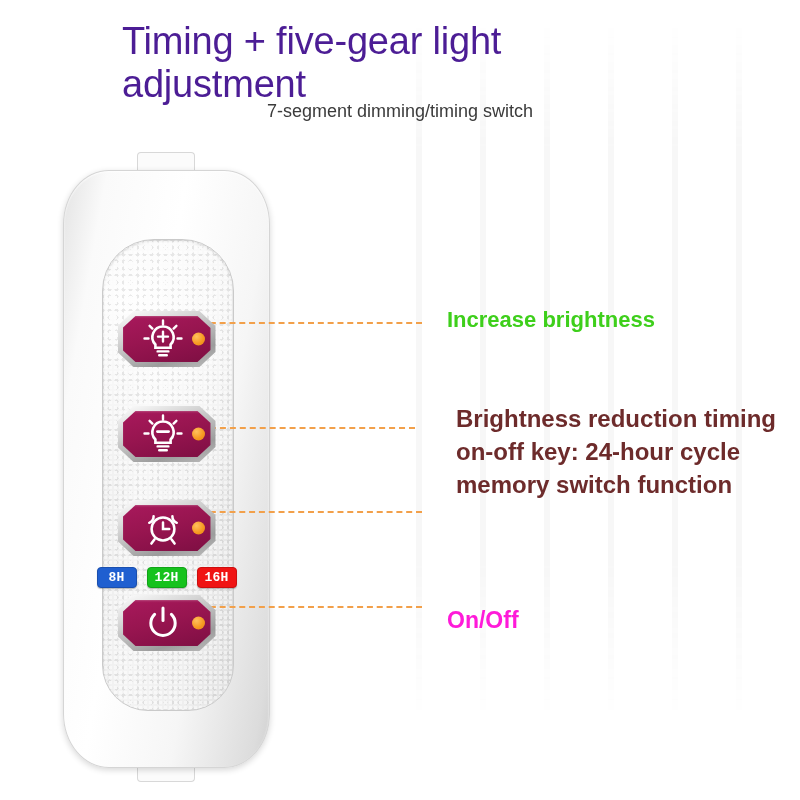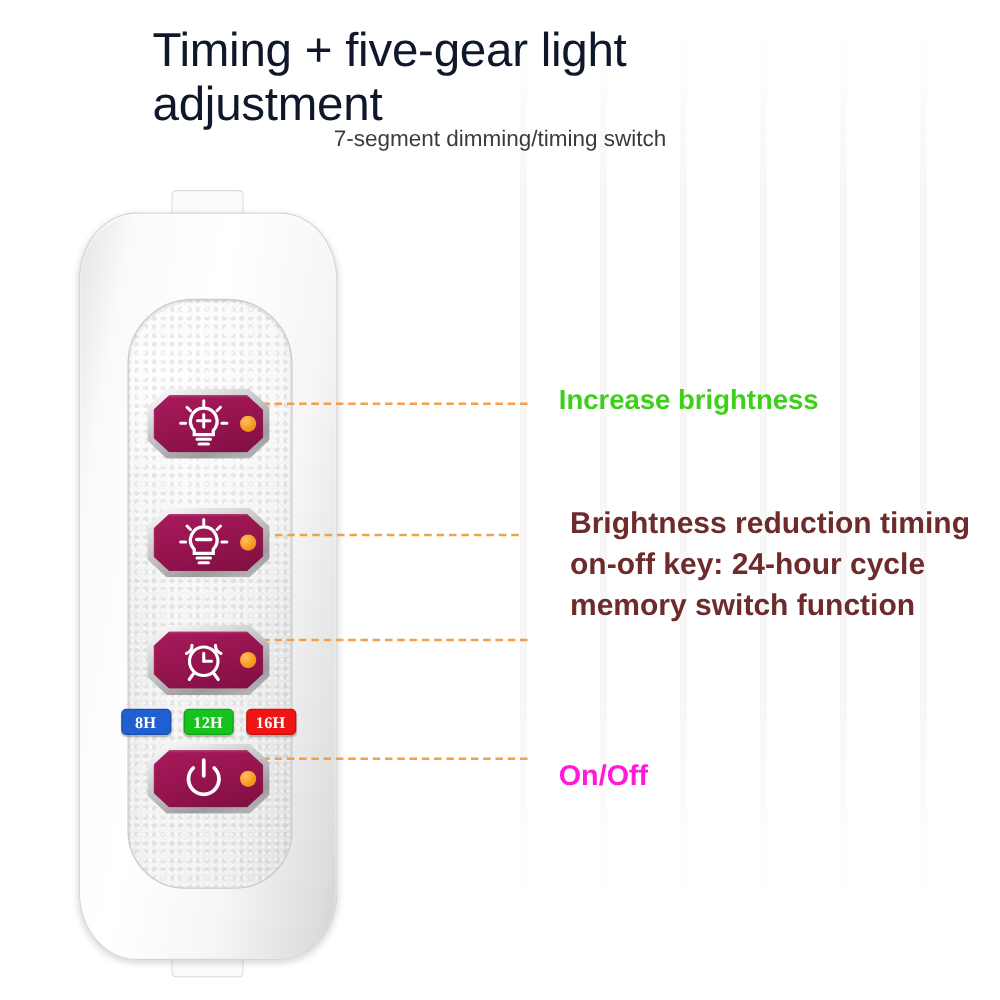--- a/index.html
+++ b/index.html
@@ -21,21 +21,21 @@
         rgba(120,120,120,0) 0px, rgba(120,120,120,0) 26px,
         rgba(120,120,120,1) 26px, rgba(120,120,120,1) 32px,
         rgba(120,120,120,0) 32px, rgba(120,120,120,0) 64px);
     -webkit-mask-image:linear-gradient(180deg,transparent 0%,#000 18%,#000 78%,transparent 100%);
             mask-image:linear-gradient(180deg,transparent 0%,#000 18%,#000 78%,transparent 100%);
   }
 
   
   .title{
     position:absolute;left:122px;top:20px;width:470px;
-    font-size:38px;line-height:43px;color:#0f172a;font-weight:400;
+    font-size:38px;line-height:43px;color:#4c1d95;font-weight:400;
     letter-spacing:-.2px;
   }
   .subtitle{
     position:absolute;left:267px;top:99px;width:280px;
     font-size:18px;line-height:24px;color:#3b3b3b;font-weight:400;
   }
 
   
   .remote{position:absolute;left:63px;top:152px;width:205px;height:630px;}
 
@@ -109,21 +109,21 @@
 
   
   .badges{
     position:absolute;left:50%;transform:translateX(-50%);
     top:396px;width:140px;display:flex;justify-content:space-between;
     z-index:4;
   }
   .badge{
     width:38px;height:19px;border-radius:4px;
     display:flex;align-items:center;justify-content:center;
-    color:#fff;font-family:Liberation Serif, serif;font-weight:700;font-size:13px;
+    color:#fff;font-family:Liberation Mono, monospace;font-weight:700;font-size:13px;
     letter-spacing:.2px;line-height:1;
     box-shadow:0 1px 1px rgba(0,0,0,.25);
   }
   .badge.b8 {background:#1f5fd0;border:1px solid #1a4fae;}
   .badge.b12{background:#16c21d;border:1px solid #12a318;}
   .badge.b16{background:#f01414;border:1px solid #cc0f0f;}
 
   
   .leader{
     position:absolute;height:0;border-top:2px dashed #f2a04a;

